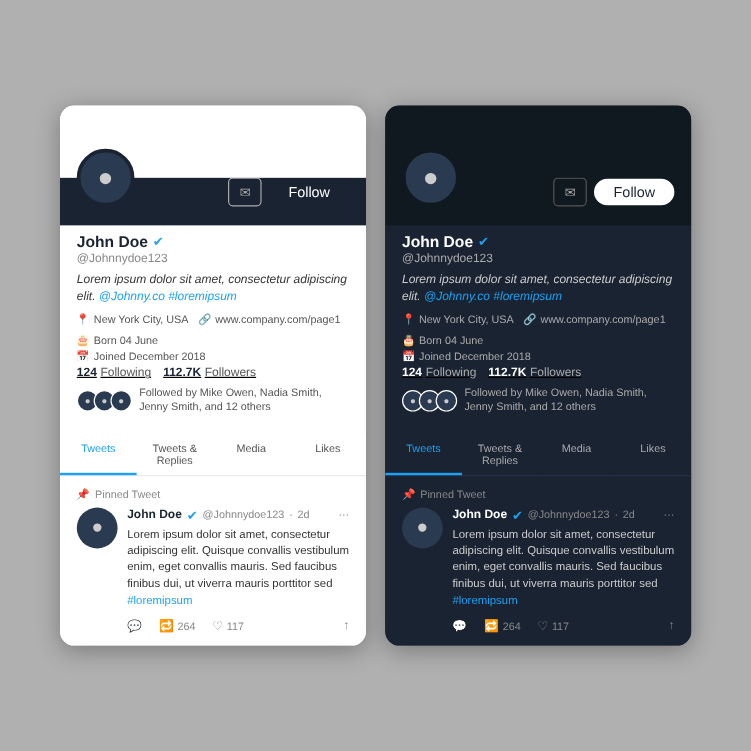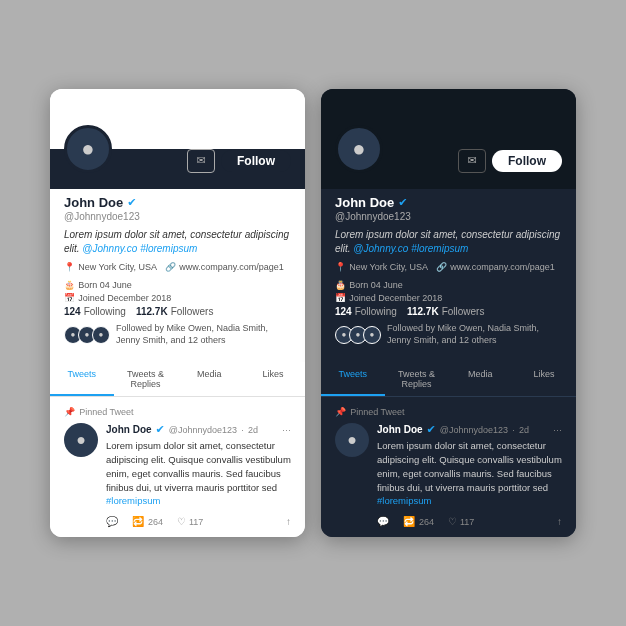--- a/index.html
+++ b/index.html
@@ -111,21 +111,21 @@
       font-size: 11px;
       color: #aaa;
     }
     .follow-btn {
       background: #1a2332;
       color: #fff;
       border: none;
       border-radius: 16px;
       padding: 4px 16px;
       font-size: 12px;
-      font-weight: bold;
+      font-weight: normal;
       cursor: pointer;
     }
     .card-dark .follow-btn {
       background: #ffffff;
       color: #1a2332;
     }
 
     
     .info-section {
       padding: 6px 14px 8px 14px;
@@ -189,20 +189,21 @@
     }
     .card-light .meta-item { color: #555; }
     .card-dark .meta-item { color: #aaa; }
     .meta-icon { font-size: 9px; }
 
     .stats-row {
       display: flex;
       gap: 10px;
       margin-bottom: 6px;
       font-size: 10px;
+      text-decoration: underline;
     }
     .stat-item { display: flex; gap: 3px; }
     .stat-num { font-weight: bold; }
     .card-light .stat-num { color: #1a2332; }
     .card-dark .stat-num { color: #fff; }
     .stat-label { }
     .card-light .stat-label { color: #555; }
     .card-dark .stat-label { color: #aaa; }
 
     .followers-row {

